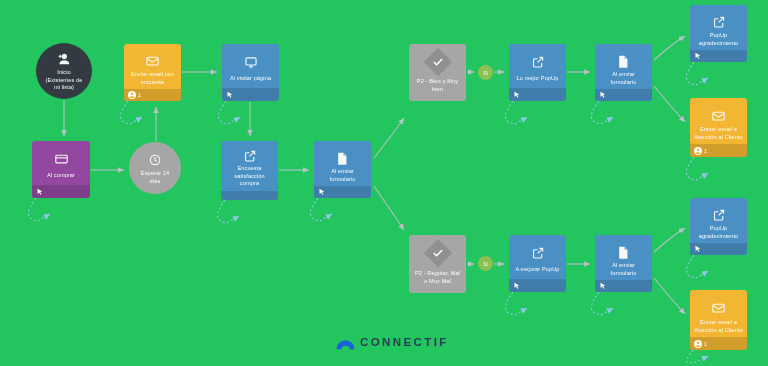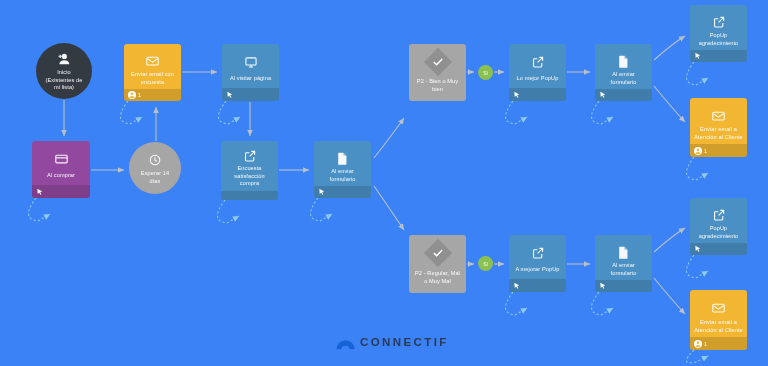--- a/index.html
+++ b/index.html
@@ -5,21 +5,21 @@
   * { box-sizing: border-box; margin: 0; padding: 0; }
   html, body {
     width: 768px; height: 366px;
     background: #ffffff;
     font-family: "Liberation Sans", sans-serif;
     overflow: hidden;
   }
   #canvas {
     position: relative;
     width: 768px; height: 366px;
-    background: #3b82f6;
+    background: #22c55e;
   }
   svg.links {
     position: absolute; left: 0; top: 0;
     width: 768px; height: 366px;
     pointer-events: none;
   }
 
   
   .node {
     position: absolute;

